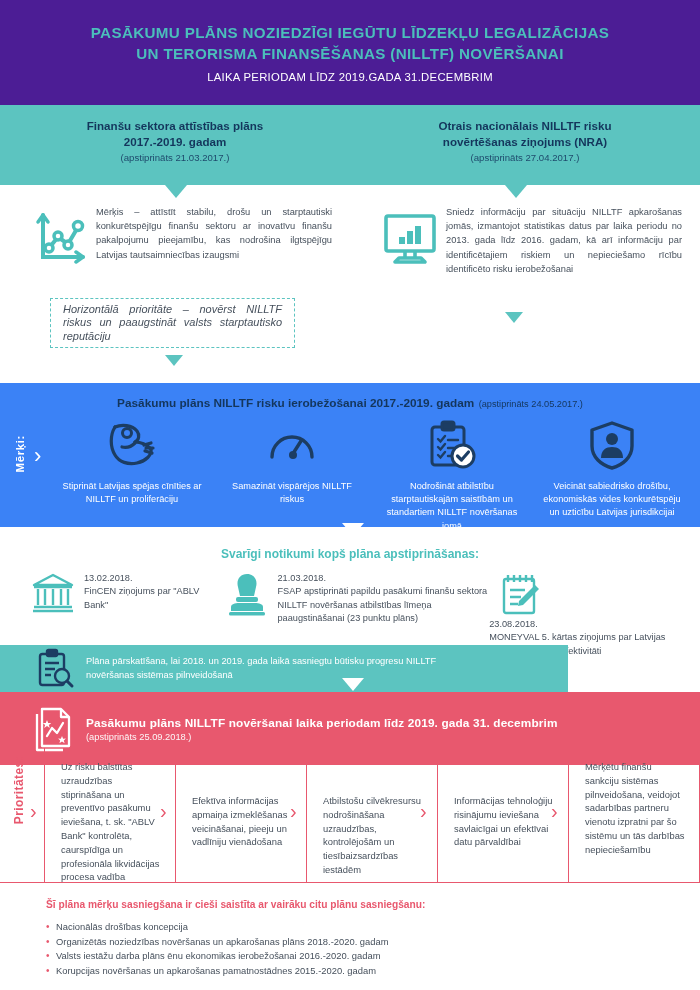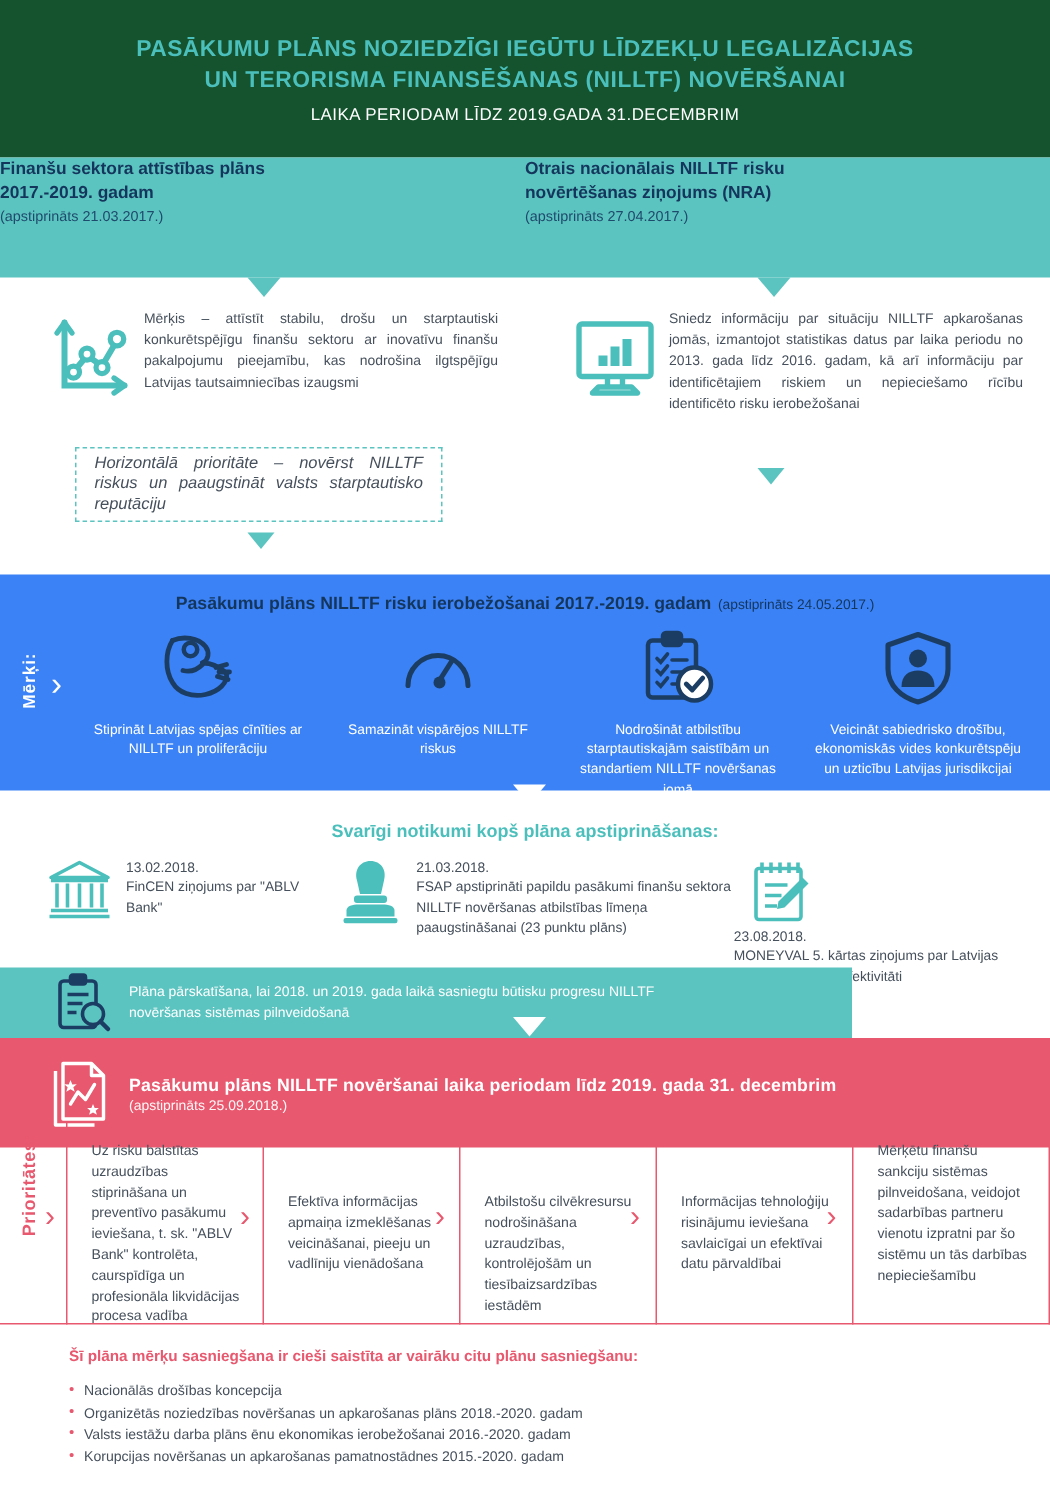--- a/index.html
+++ b/index.html
@@ -6,21 +6,21 @@
   html, body {
     width: 700px; height: 990px;
     background: #ffffff;
     font-family: "Liberation Sans", sans-serif;
     overflow: hidden;
   }
   .page { position: relative; width: 700px; height: 990px; background:#fff; }
 
   
   .header {
-    background: #14532d;
+    background: #4c1d95;
     height: 105px;
     padding-top: 22px;
     text-align: center;
   }
   .header h1 {
     color: #4bbfbb;
     font-size: 15.2px;
     font-weight: bold;
     letter-spacing: .35px;
     line-height: 21px;
@@ -35,20 +35,22 @@
 
   
   .topband {
     background: #5cc4c0;
     height: 80px;
     position: relative;
     display: flex;
   }
   .topband .col {
     flex: 1;
+    text-align: center;
+    padding-top: 13px;
     color: #14365c;
   }
   .topband .t {
     font-size: 11.6px; font-weight: bold; line-height: 15.5px;
   }
   .topband .d {
     font-size: 9.6px; margin-top: 3px; color:#1b4468; opacity:.95;
   }
 
   

